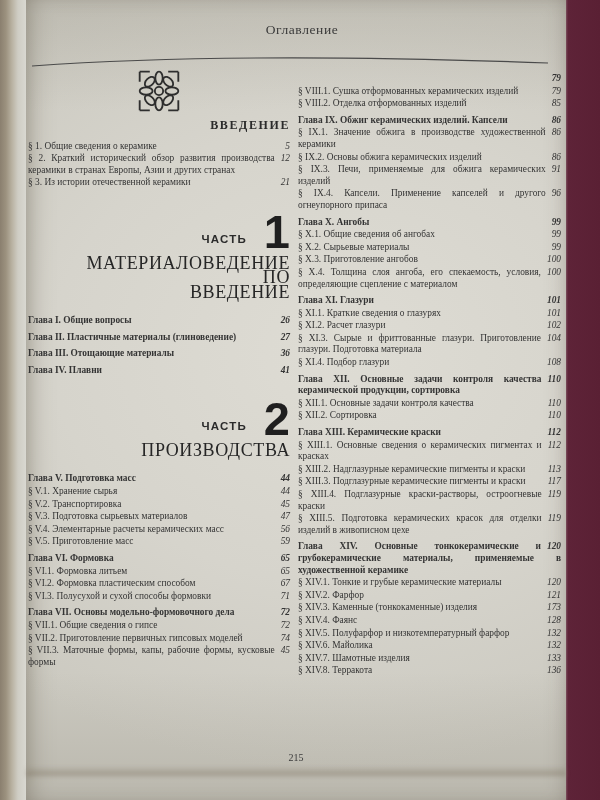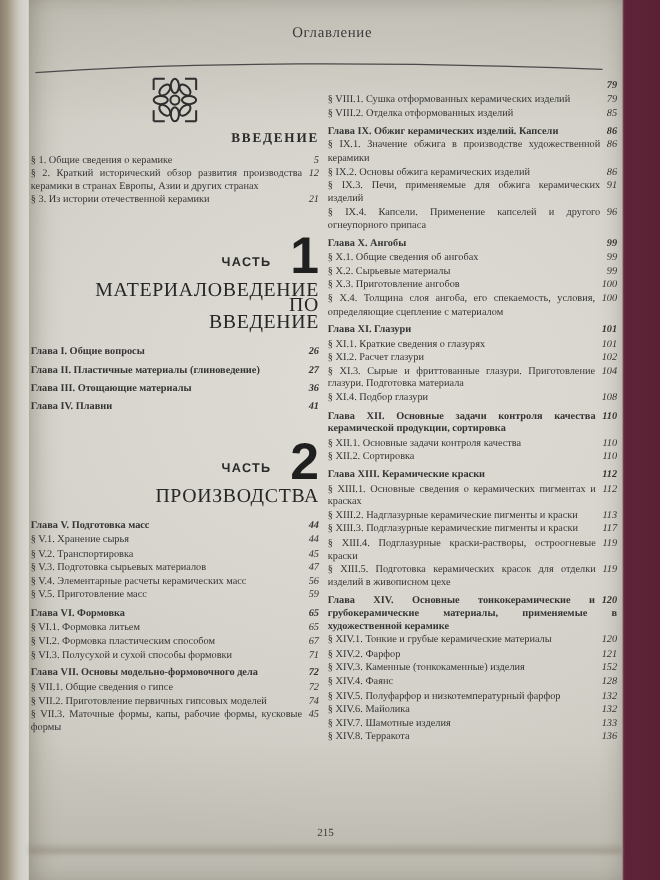--- a/index.html
+++ b/index.html
@@ -261,21 +261,21 @@
             <div class="entry section"><span class="pg">110</span><span class="txt">§ XII.2. Сортировка</span></div>
             <div class="entry chapter"><span class="pg">112</span><span class="txt">Глава XIII. Керамические краски</span></div>
             <div class="entry section"><span class="pg">112</span><span class="txt">§ XIII.1. Основные сведения о керамических пигментах и красках</span></div>
             <div class="entry section"><span class="pg">113</span><span class="txt">§ XIII.2. Надглазурные керамические пигменты и краски</span></div>
             <div class="entry section"><span class="pg">117</span><span class="txt">§ XIII.3. Подглазурные керамические пигменты и краски</span></div>
             <div class="entry section"><span class="pg">119</span><span class="txt">§ XIII.4. Подглазурные краски-растворы, остроогневые краски</span></div>
             <div class="entry section"><span class="pg">119</span><span class="txt">§ XIII.5. Подготовка керамических красок для отделки изделий в живописном цехе</span></div>
             <div class="entry chapter"><span class="pg">120</span><span class="txt">Глава XIV. Основные тонкокерамические и грубокерамические материалы, применяемые в художественной керамике</span></div>
             <div class="entry section"><span class="pg">120</span><span class="txt">§ XIV.1. Тонкие и грубые керамические материалы</span></div>
             <div class="entry section"><span class="pg">121</span><span class="txt">§ XIV.2. Фарфор</span></div>
-            <div class="entry section"><span class="pg">152</span><span class="txt">§ XIV.3. Каменные (тонкокаменные) изделия</span></div>
+            <div class="entry section"><span class="pg">173</span><span class="txt">§ XIV.3. Каменные (тонкокаменные) изделия</span></div>
             <div class="entry section"><span class="pg">128</span><span class="txt">§ XIV.4. Фаянс</span></div>
             <div class="entry section"><span class="pg">132</span><span class="txt">§ XIV.5. Полуфарфор и низкотемпературный фарфор</span></div>
             <div class="entry section"><span class="pg">132</span><span class="txt">§ XIV.6. Майолика</span></div>
             <div class="entry section"><span class="pg">133</span><span class="txt">§ XIV.7. Шамотные изделия</span></div>
             <div class="entry section"><span class="pg">136</span><span class="txt">§ XIV.8. Терракота</span></div>
           </div>
       </div>
 
     </div>
 

